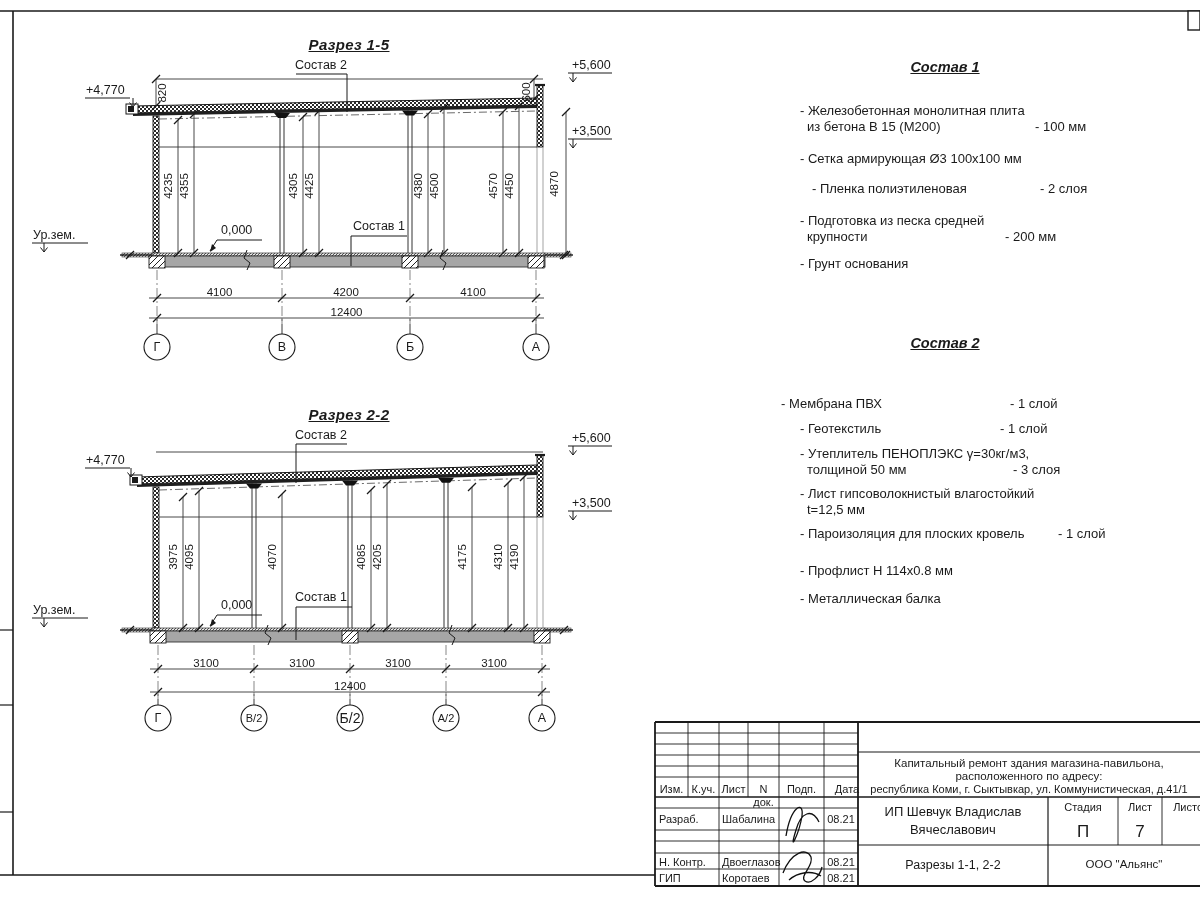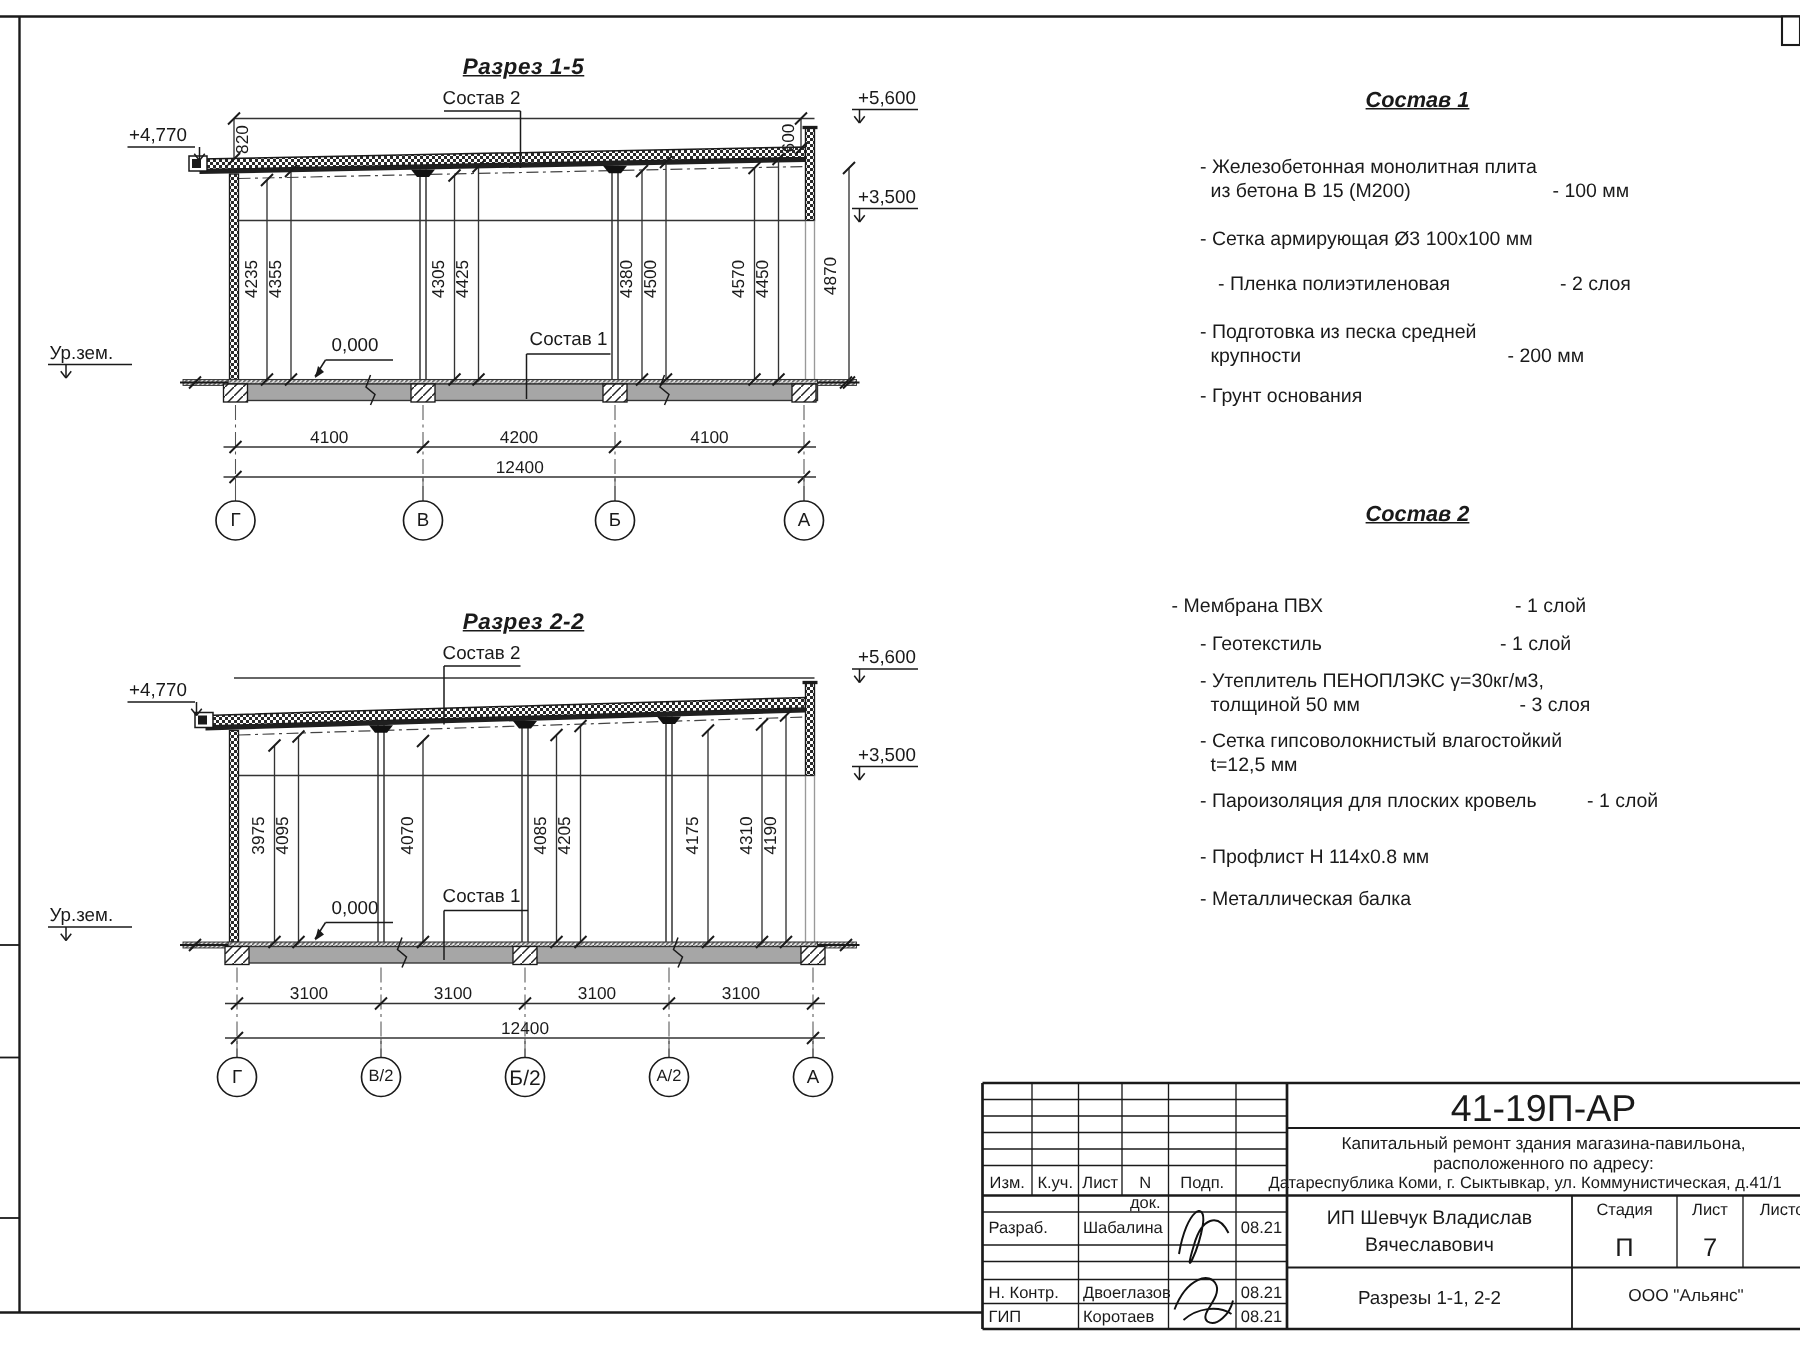--- a/index.html
+++ b/index.html
@@ -362,39 +362,38 @@
       <div class="lb" style="left:1005px;top:230px;">- 200 мм</div>
       <div class="lb" style="left:800px;top:257px;">- Грунт основания</div>
       <div class="lb ctr cttl" style="left:945px;top:336px;">Состав 2</div>
       <div class="lb" style="left:781px;top:397px;">- Мембрана ПВХ</div>
       <div class="lb" style="left:1010px;top:397px;">- 1 слой</div>
       <div class="lb" style="left:800px;top:422px;">- Геотекстиль</div>
       <div class="lb" style="left:1000px;top:422px;">- 1 слой</div>
       <div class="lb" style="left:800px;top:447px;">- Утеплитель ПЕНОПЛЭКС γ=30кг/м3,</div>
       <div class="lb" style="left:807px;top:463px;">толщиной 50 мм</div>
       <div class="lb" style="left:1013px;top:463px;">- 3 слоя</div>
-      <div class="lb" style="left:800px;top:487px;">- Сетка гипсоволокнистый влагостойкий</div>
+      <div class="lb" style="left:800px;top:487px;">- Лист гипсоволокнистый влагостойкий</div>
       <div class="lb" style="left:807px;top:503px;">t=12,5 мм</div>
       <div class="lb" style="left:800px;top:527px;">- Пароизоляция для плоских кровель</div>
       <div class="lb" style="left:1058px;top:527px;">- 1 слой</div>
       <div class="lb" style="left:800px;top:564px;">- Профлист Н 114х0.8 мм</div>
       <div class="lb" style="left:800px;top:592px;">- Металлическая балка</div>
     </div>
 
-  <div class="tb tbc" style="left:858px;top:725px;width:342px;font-size:25px;">41-19П-АР</div>
   <div class="tb tbc" style="left:858px;top:770px;width:342px;font-size:11.5px;">расположенного по адресу:</div>
   <div class="tb tbc" style="left:858px;top:757px;width:342px;font-size:11.5px;">Капитальный ремонт здания магазина-павильона,</div>
   <div class="tb tbc" style="left:858px;top:783px;width:342px;font-size:11px;">республика Коми, г. Сыктывкар, ул. Коммунистическая, д.41/1</div>
 
   <div class="tb tbc" style="left:655px;top:783px;width:33px;">Изм.</div>
   <div class="tb tbc" style="left:688px;top:783px;width:31px;">К.уч.</div>
   <div class="tb tbc" style="left:719px;top:783px;width:29px;">Лист</div>
   <div class="tb tbc" style="left:748px;top:783px;width:31px;">N док.</div>
   <div class="tb tbc" style="left:779px;top:783px;width:45px;">Подп.</div>
-  <div class="tb tbc" style="left:824px;top:783px;width:46px;text-align:right;">Дата</div>
+  <div class="tb tbc" style="left:824px;top:783px;width:46px;">Дата</div>
 
   <div class="tb" style="left:659px;top:813px;">Разраб.</div>
   <div class="tb" style="left:722px;top:813px;">Шабалина</div>
   <div class="tb tbc" style="left:824px;top:813px;width:34px;">08.21</div>
   <div class="tb" style="left:659px;top:856px;">Н. Контр.</div>
   <div class="tb" style="left:722px;top:856px;">Двоеглазов</div>
   <div class="tb tbc" style="left:824px;top:856px;width:34px;">08.21</div>
   <div class="tb" style="left:659px;top:872px;">ГИП</div>
   <div class="tb" style="left:722px;top:872px;">Коротаев</div>
   <div class="tb tbc" style="left:824px;top:872px;width:34px;">08.21</div>

